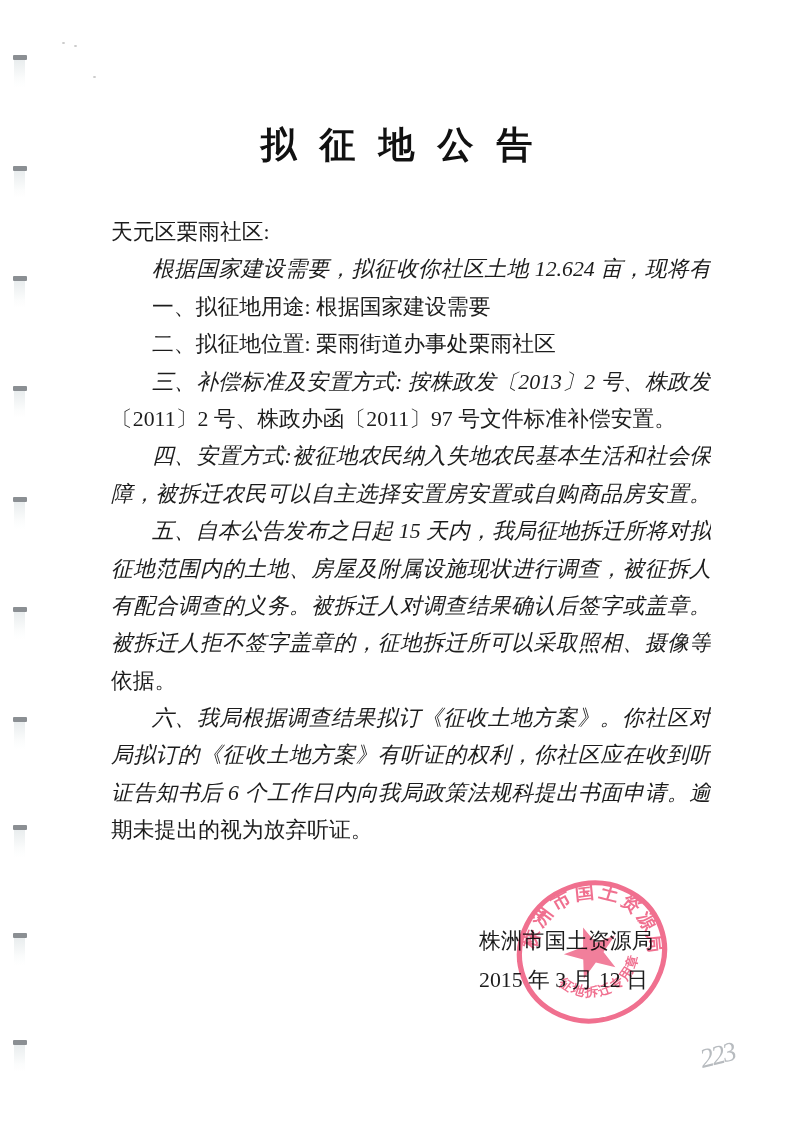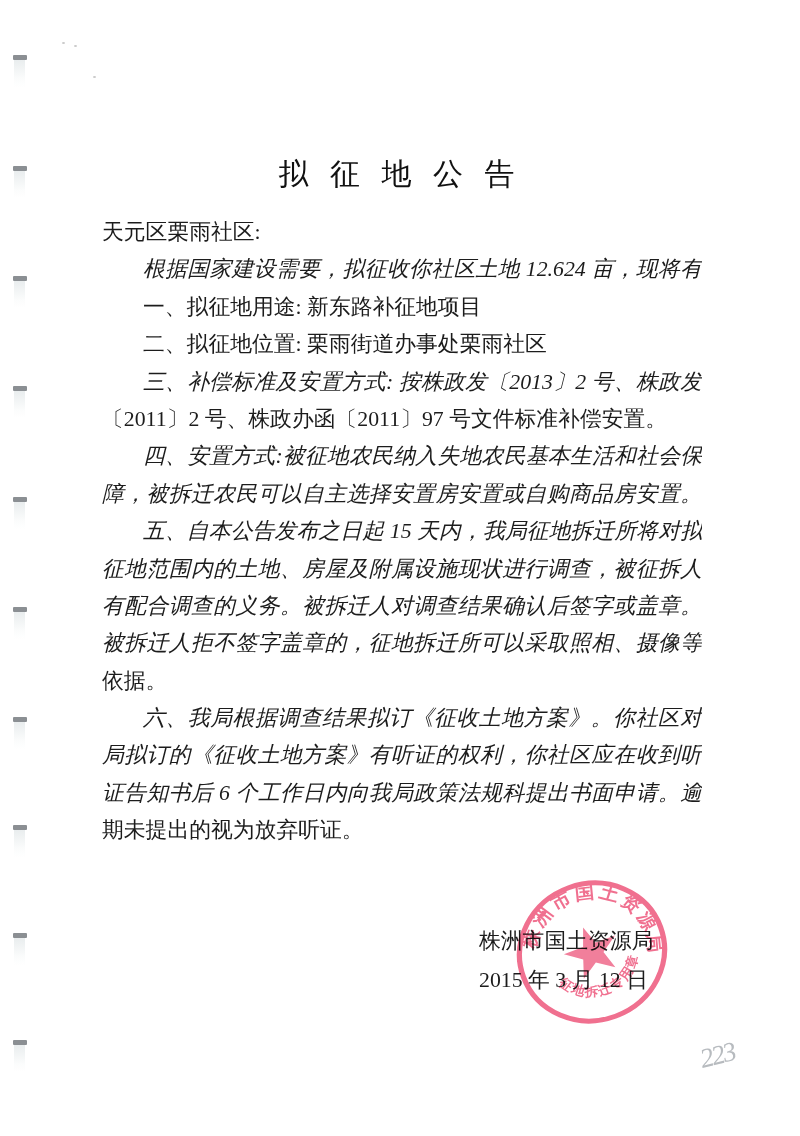--- a/index.html
+++ b/index.html
@@ -14,32 +14,31 @@
     color: #1b1b1b;
   }
 
   
   .doc-title {
     position: absolute;
     top: 121px;
     left: 0;
     width: 100%;
     text-align: center;
-    font-size: 30px;
-    font-weight: normal;
+    font-size: 36px;
+    font-weight: bold;
     letter-spacing: 7px;
     color: #111;
     white-space: nowrap;
-    margin-top: 33px;
   }
 
   
   .doc-body {
     position: absolute;
-    left: 102px;
+    left: 111px;
     top: 214px;
     width: 600px;
     font-size: 21.8px;
     color: #1c1c1c;
   }
   .doc-body .line {
     height: 37.4px;
     line-height: 37.4px;
     overflow: hidden;
     white-space: nowrap;
@@ -120,21 +119,21 @@
 </head>
 <body>
 
 <div class="page" id="page">
 
   <div class="doc-title">拟 征 地 公 告</div>
 
   <div class="doc-body">
       <div class="line">天元区栗雨社区:</div>
       <div class="line indent fill">根据国家建设需要，拟征收你社区土地 12.624 亩，现将有</div>
-      <div class="line indent">一、拟征地用途: 新东路补征地项目</div>
+      <div class="line indent">一、拟征地用途: 根据国家建设需要</div>
       <div class="line indent">二、拟征地位置: 栗雨街道办事处栗雨社区</div>
       <div class="line indent fill">三、补偿标准及安置方式: 按株政发〔2013〕2 号、株政发</div>
       <div class="line">〔2011〕2 号、株政办函〔2011〕97 号文件标准补偿安置。</div>
       <div class="line indent fill">四、安置方式:被征地农民纳入失地农民基本生活和社会保</div>
       <div class="line fill">障，被拆迁农民可以自主选择安置房安置或自购商品房安置。</div>
       <div class="line indent fill">五、自本公告发布之日起 15 天内，我局征地拆迁所将对拟</div>
       <div class="line fill">征地范围内的土地、房屋及附属设施现状进行调查，被征拆人</div>
       <div class="line fill">有配合调查的义务。被拆迁人对调查结果确认后签字或盖章。</div>
       <div class="line fill">被拆迁人拒不签字盖章的，征地拆迁所可以采取照相、摄像等</div>
       <div class="line">依据。</div>

